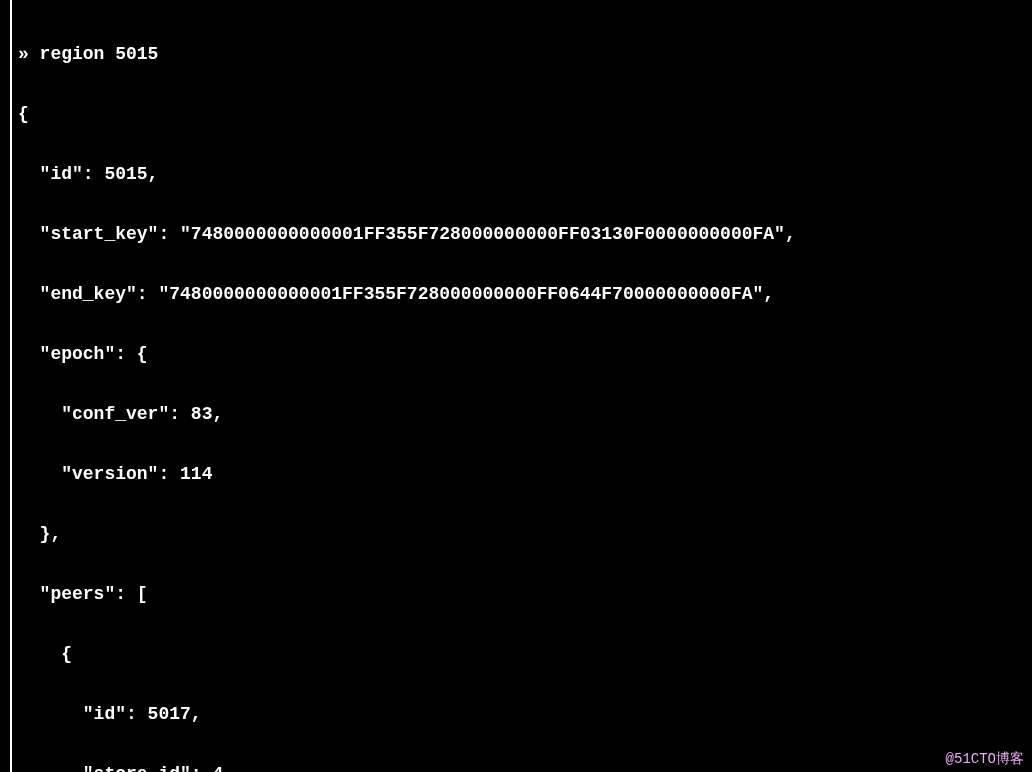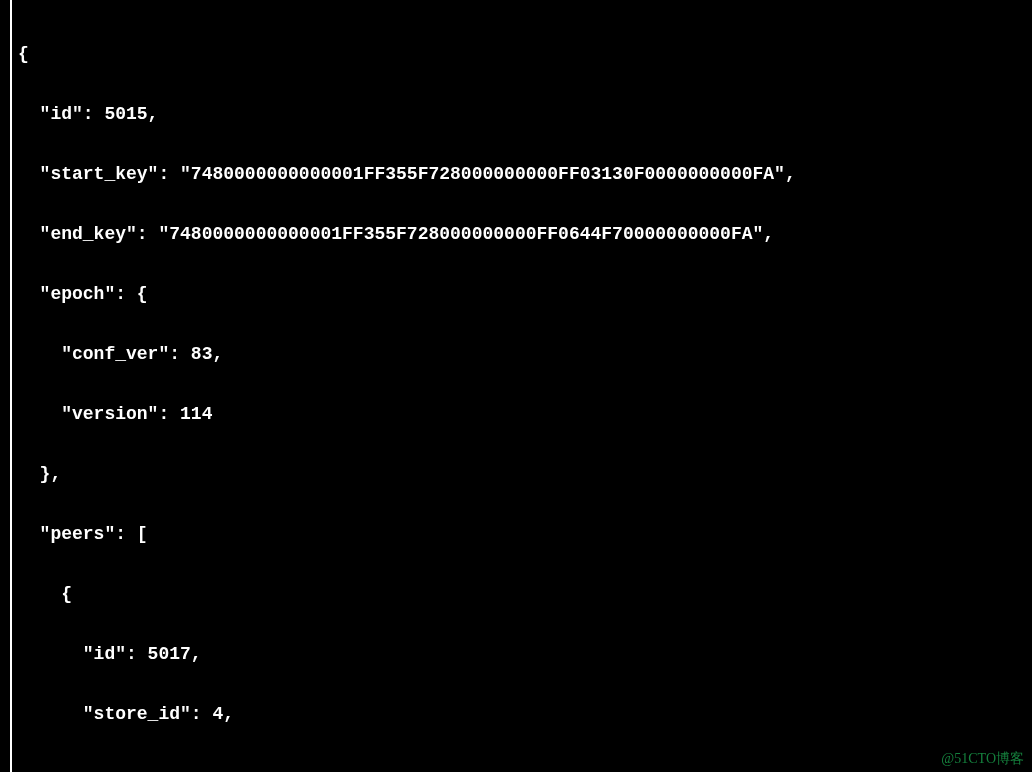--- a/index.html
+++ b/index.html
@@ -37,32 +37,33 @@
     }
     .content {
       position: relative;
       z-index: 1;
       padding-left: 18px;
     }
     .watermark {
       position: absolute;
       right: 8px;
       bottom: 4px;
-      color: #15803d;
-      font-family: Liberation Serif, serif;
+      color: #f0abfc;
+      font-family: Liberation Mono, monospace;
       font-size: 14px;
       font-weight: normal;
     }
   </style>
 </head>
 <body>
 
 <div class="left-border"></div>
 
 <div class="content terminal">
+  <div><span>» region 5015</span></div>
   <div>{</div>
   <div>  "id": 5015,</div>
   <div>  "start_key": "7480000000000001FF355F728000000000FF03130F0000000000FA",</div>
   <div>  "end_key": "7480000000000001FF355F728000000000FF0644F70000000000FA",</div>
   <div>  "epoch": {</div>
   <div>    "conf_ver": 83,</div>
   <div>    "version": 114</div>
   <div>  },</div>
   <div>  "peers": [</div>
   <div>    {</div>

